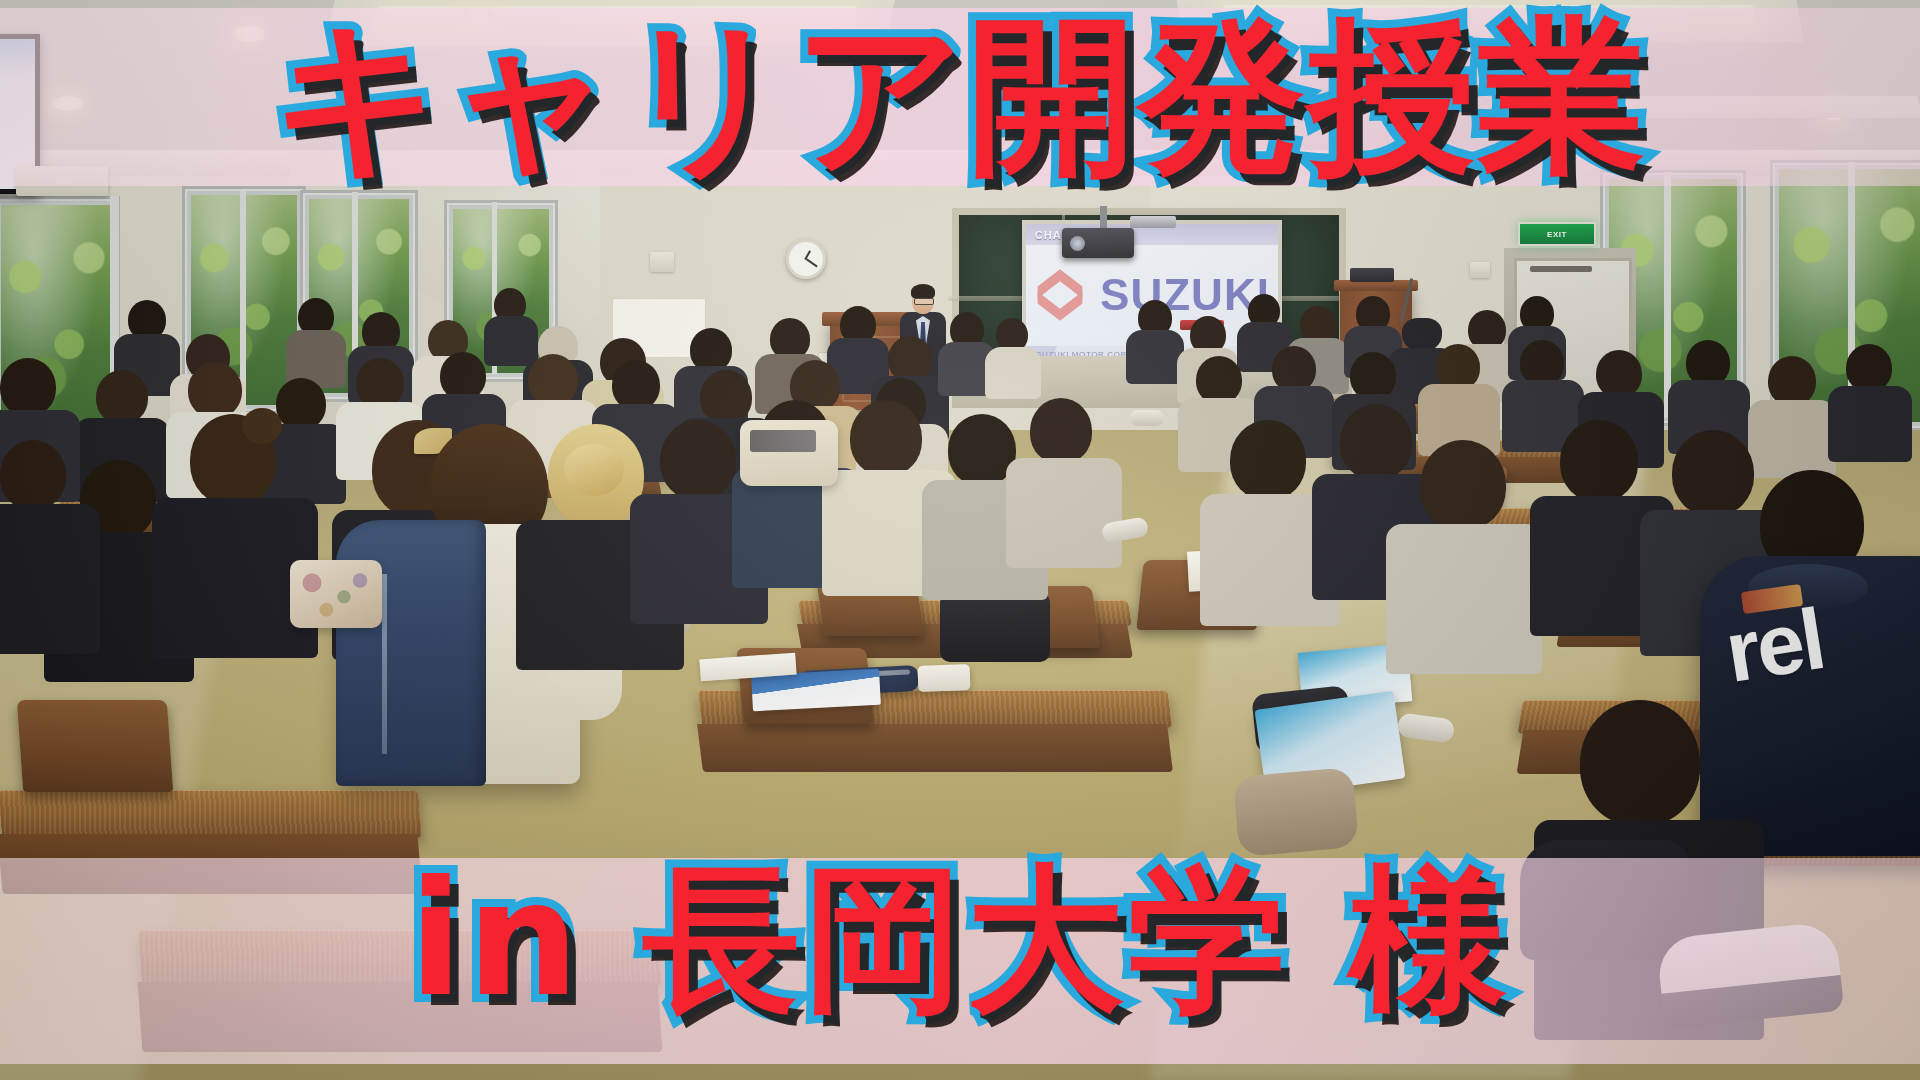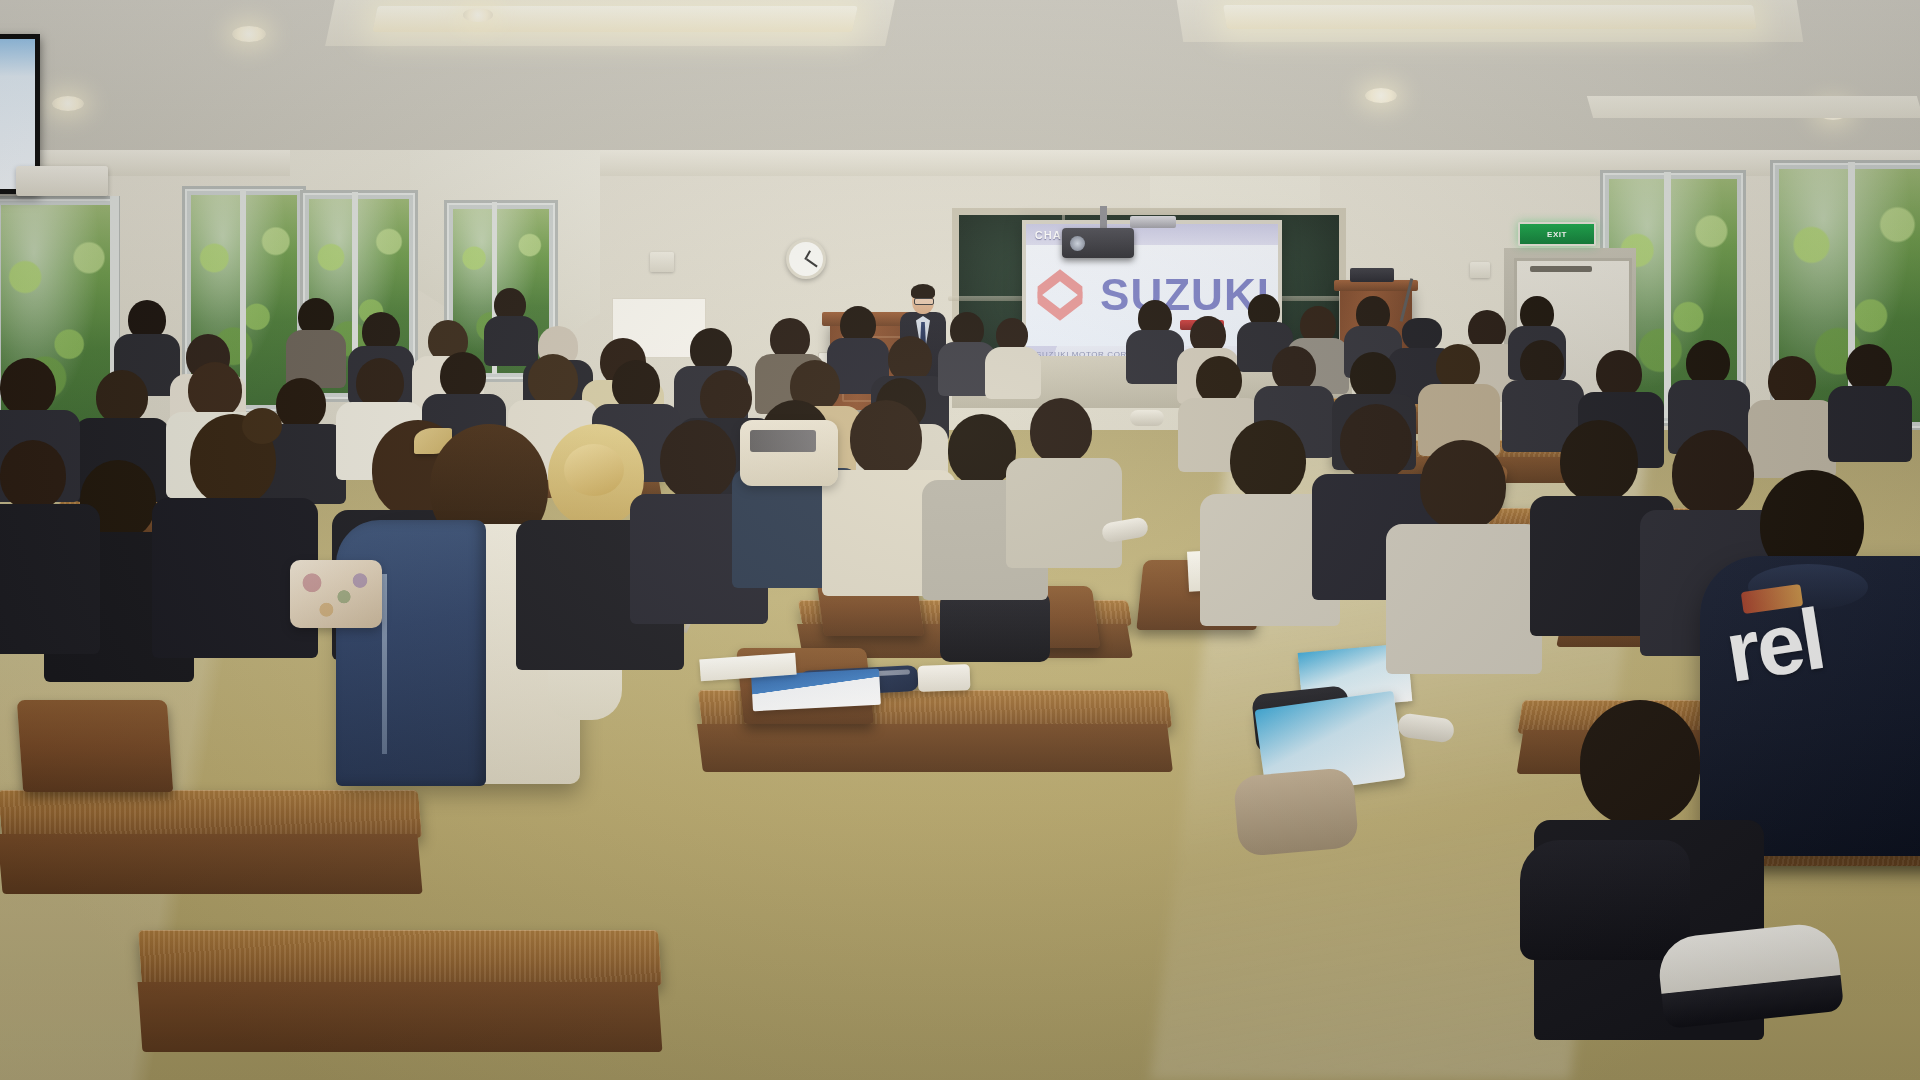--- a/index.html
+++ b/index.html
@@ -808,15 +808,21 @@
   <div class="layer" style="left:296px;top:566px;width:80px;height:56px;opacity:.55;background:
       radial-gradient(circle at 20% 30%, #b36a7a 0 12%, transparent 13%),
       radial-gradient(circle at 60% 55%, #6e8f5a 0 11%, transparent 12%),
       radial-gradient(circle at 38% 78%, #c79a55 0 10%, transparent 11%),
       radial-gradient(circle at 80% 26%, #8a6ea8 0 9%, transparent 10%);"></div>
   <div class="layer" style="left:740px;top:420px;width:98px;height:66px;background:linear-gradient(170deg,#eee7d6,#d6cdb6);border-radius:12px;box-shadow:0 4px 10px rgba(0,0,0,.26);"></div>
   <div class="layer" style="left:750px;top:430px;width:66px;height:22px;background:linear-gradient(90deg,#2a2a32,#4a4a55);border-radius:3px;opacity:.7;"></div>
 
   <div id="grade"></div>
 
-
+  <div class="banner" id="banner-top">
+    <div class="bigtext" id="title-top">キャリア開発授業</div>
+  </div>
+
+  <div class="banner" id="banner-bottom">
+    <div class="bigtext" id="title-bottom">in 長岡大学 様</div>
+  </div>
 
 </div>
 
 </body></html>

